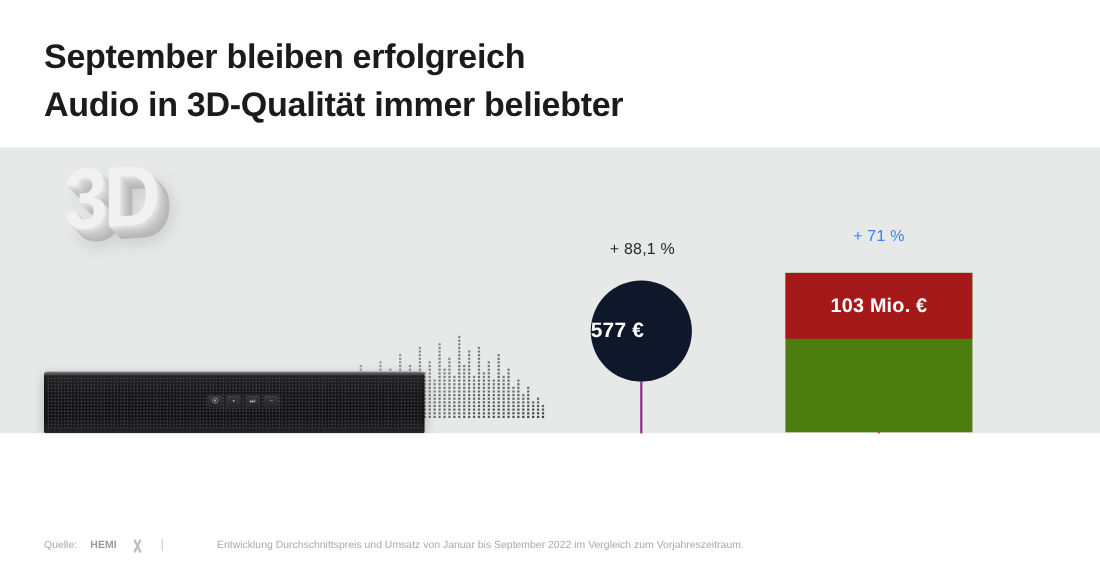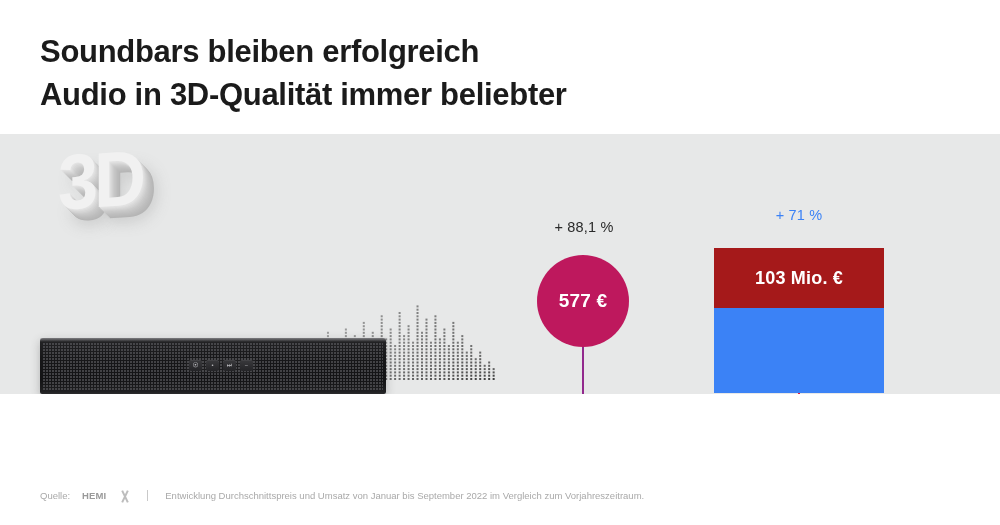--- a/index.html
+++ b/index.html
@@ -91,22 +91,22 @@
   
   #kpi-price { position:absolute; left:0; top:0; }
   #price-pct {
     position:absolute; left:536px; top:219px; width:96px;
     text-align:center; font-size:14.5px; color:#2a2a2a;
     letter-spacing:.2px;
   }
   #price-circle {
     position:absolute; left:537px; top:255px; width:92px; height:92px;
     border-radius:50%;
-    background:#be185d;
-    display:flex; align-items:center; justify-content:center;
+    background:#0f172a;
+    display:flex; align-items:center; justify-content:flex-start;
   }
   #price-value {
     color:#ffffff; font-size:19px; font-weight:bold; letter-spacing:.2px;
   }
   #price-connector {
     position:absolute; left:582px; top:347px;
     width:2px; height:74px; background:#92298d;
   }
   #price-dot {
     position:absolute; left:577px; top:417px;
@@ -119,21 +119,21 @@
   }
 
   
   #revenue-pct {
     position:absolute; left:731px; top:207px; width:136px;
     text-align:center; font-size:14.5px; color:#3b82f6;
     letter-spacing:.2px;
   }
   #revenue-square {
     position:absolute; left:714px; top:248px; width:170px; height:145px;
-    background:#3b82f6; overflow:hidden;
+    background:#4d7c0f; overflow:hidden;
   }
   #revenue-top-band {
     position:absolute; left:0; top:0; width:100%; height:60px;
     background:#a5191a;
     display:flex; align-items:center; justify-content:center;
   }
   #revenue-value {
     color:#ffffff; font-size:18px; font-weight:bold; letter-spacing:.2px;
   }
   #revenue-connector {
@@ -169,27 +169,27 @@
   #hemix-mark::before, #hemix-mark::after {
     content:""; position:absolute; left:50%; top:0;
     width:2px; height:13px; background:#bdbdbd;
   }
   #hemix-mark::before { transform:translateX(-50%) rotate(26deg); }
   #hemix-mark::after  { transform:translateX(-50%) rotate(-26deg); }
   #source-divider {
     display:inline-block; width:1px; height:11px; background:#c9c9c9;
     margin:0 5px 0 3px;
   }
-  #source-text { color:#a9a9a9; }
+  #source-text { color:#a9a9a9;margin-left:32px; }
 </style>
 </head>
 <body>
 
 <div id="header">
-  <div class="title-line" id="title-line-1">Soundbars bleiben erfolgreich</div>
+  <div class="title-line" id="title-line-1">September bleiben erfolgreich</div>
   <div class="title-line" id="title-line-2">Audio in 3D-Qualität immer beliebter</div>
 </div>
 
 <div id="panel"></div>
 
 <div id="product-photo">
 
   <div id="threed-sculpture">3D</div>
 
   <svg id="waveform" viewBox="0 0 300 130" preserveAspectRatio="none">

